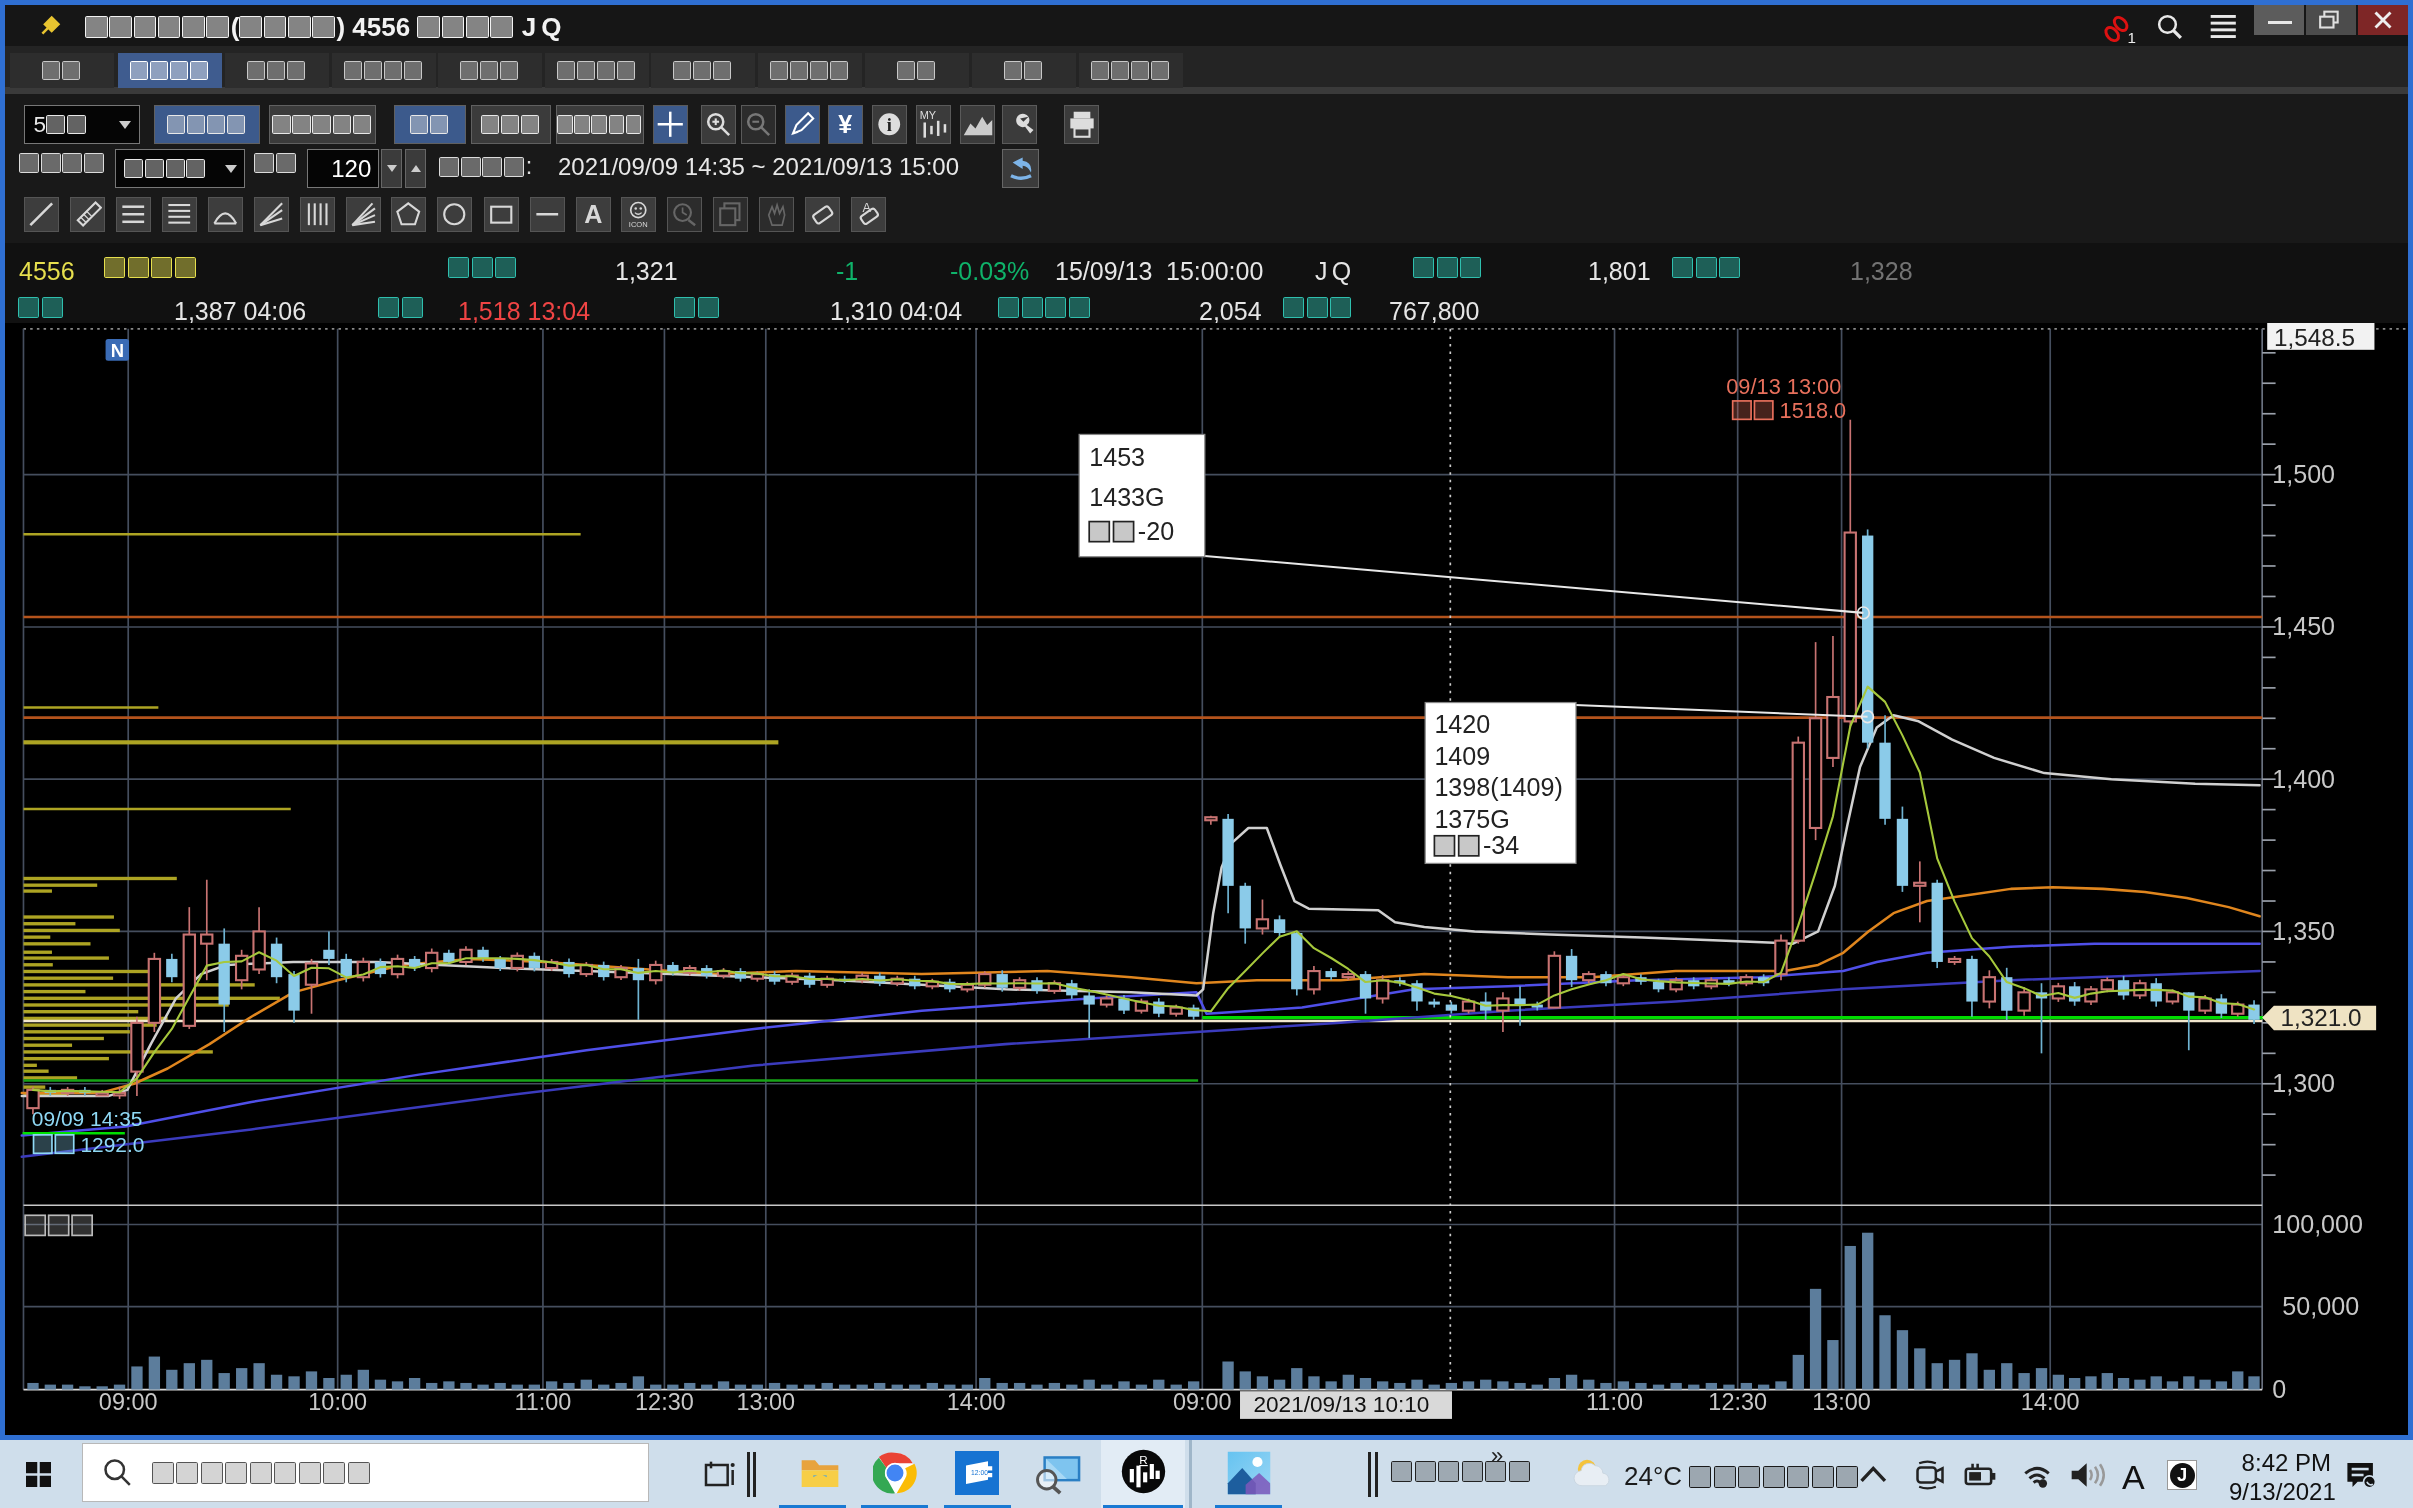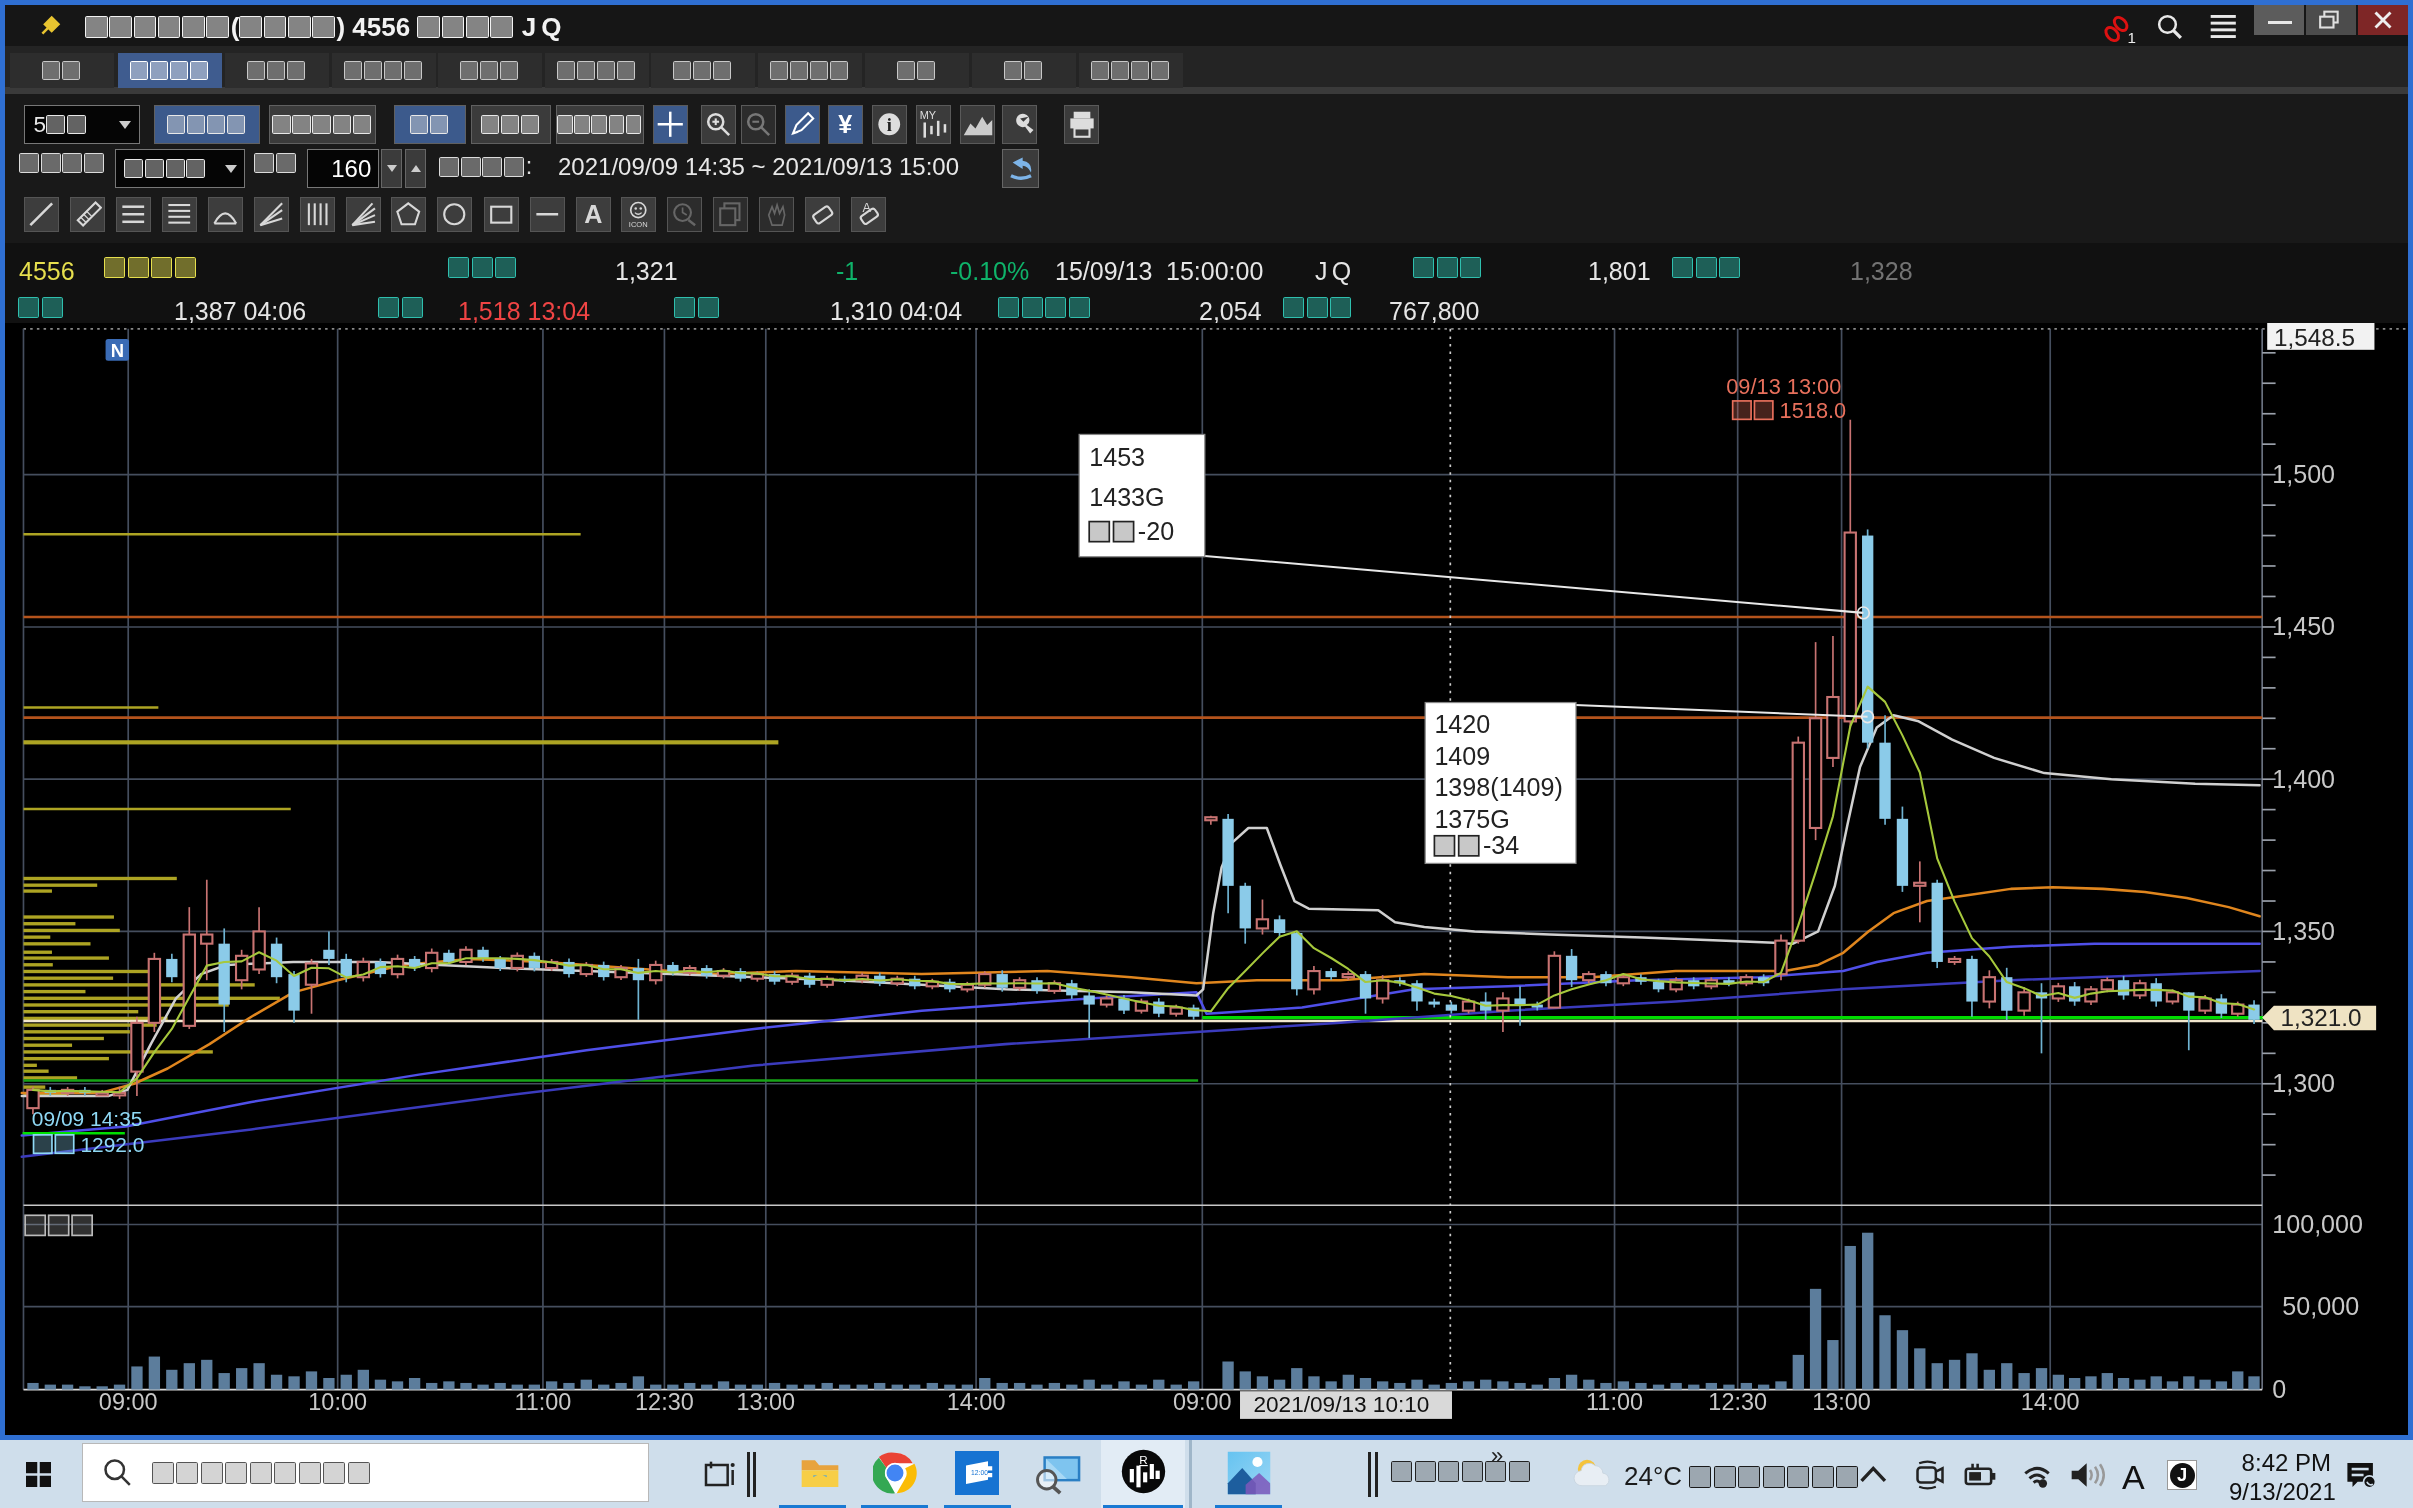--- a/index.html
+++ b/index.html
@@ -216,21 +216,21 @@
       <rect x="9" y="22" width="18" height="10" fill="none" stroke="#ddd" stroke-width="2.5"></rect>
     </svg>
   </div>
 <div class="abs" style="left:19px;top:153px"><i style="width:20px;height:20px;border:1.7px solid #dcdcdc;background:rgba(220,220,220,0.42);margin-right:1.7px;border-radius:1.7px"></i><i style="width:20px;height:20px;border:1.7px solid #dcdcdc;background:rgba(220,220,220,0.42);margin-right:1.7px;border-radius:1.7px"></i><i style="width:20px;height:20px;border:1.7px solid #dcdcdc;background:rgba(220,220,220,0.42);margin-right:1.7px;border-radius:1.7px"></i><i style="width:20px;height:20px;border:1.7px solid #dcdcdc;background:rgba(220,220,220,0.42);margin-right:1.7px;border-radius:1.7px"></i></div>
 <div class="abs" style="left:115px;top:149px;width:130px;height:39px;background:#050505;border:1.7px solid #777;display:flex;align-items:center">
 <span style="margin-left:8.4px"><i style="width:19px;height:19px;border:1.7px solid #e8e8e8;background:rgba(232,232,232,0.42);margin-right:1.7px;border-radius:1.7px"></i><i style="width:19px;height:19px;border:1.7px solid #e8e8e8;background:rgba(232,232,232,0.42);margin-right:1.7px;border-radius:1.7px"></i><i style="width:19px;height:19px;border:1.7px solid #e8e8e8;background:rgba(232,232,232,0.42);margin-right:1.7px;border-radius:1.7px"></i><i style="width:19px;height:19px;border:1.7px solid #e8e8e8;background:rgba(232,232,232,0.42);margin-right:1.7px;border-radius:1.7px"></i></span>
 <span style="position:absolute;right:6.7px;width:0;height:0;border-left:6.7px solid transparent;border-right:6.7px solid transparent;border-top:8.4px solid #ccc"></span>
   </div>
 <div class="abs" style="left:254px;top:153px"><i style="width:20px;height:20px;border:1.7px solid #dcdcdc;background:rgba(220,220,220,0.42);margin-right:1.7px;border-radius:1.7px"></i><i style="width:20px;height:20px;border:1.7px solid #dcdcdc;background:rgba(220,220,220,0.42);margin-right:1.7px;border-radius:1.7px"></i></div>
 <div class="abs" style="left:307px;top:149px;width:72px;height:39px;background:#050505;border:1.7px solid #777;color:#fff;font-size:24px;display:flex;align-items:center;justify-content:flex-end">
-    <span style="margin-right:6.7px">160</span>
+    <span style="margin-right:6.7px">120</span>
   </div>
 <div class="abs" style="left:381px;top:149px;width:21px;height:39px;background:#3b3b3b;border:0.8px solid #666;display:flex;align-items:center;justify-content:center">
     <span style="width:0;height:0;border-left:5.9px solid transparent;border-right:5.9px solid transparent;border-top:7.5px solid #ccc"></span>
   </div>
 <div class="abs" style="left:405px;top:149px;width:21px;height:39px;background:#3b3b3b;border:0.8px solid #666;display:flex;align-items:center;justify-content:center">
     <span style="width:0;height:0;border-left:5.9px solid transparent;border-right:5.9px solid transparent;border-bottom:7.5px solid #ccc"></span>
   </div>
 <div class="abs" style="left:439px;top:153px"><i style="width:20px;height:20px;border:1.7px solid #dcdcdc;background:rgba(220,220,220,0.42);margin-right:1.7px;border-radius:1.7px"></i><i style="width:20px;height:20px;border:1.7px solid #dcdcdc;background:rgba(220,220,220,0.42);margin-right:1.7px;border-radius:1.7px"></i><i style="width:20px;height:20px;border:1.7px solid #dcdcdc;background:rgba(220,220,220,0.42);margin-right:1.7px;border-radius:1.7px"></i><i style="width:20px;height:20px;border:1.7px solid #dcdcdc;background:rgba(220,220,220,0.42);margin-right:1.7px;border-radius:1.7px"></i><span style="color:#dcdcdc;font-size:23.5px">:</span></div>
 <div class="abs" style="left:558px;top:153px;color:#e8e8e8;font-size:24px">2021/09/09 14:35 ~ 2021/09/13 15:00</div>
 <div class="abs" style="left:1002px;top:149px;width:37px;height:39px;background:#3b3b3b;border:0.8px solid #666;display:flex;align-items:center;justify-content:center">
@@ -370,21 +370,21 @@
       <text x="10" y="14" fill="#d8d8d8" font-size="15" font-family="Liberation Sans">A</text>
       <rect x="8" y="14" width="20" height="11" rx="3" transform="rotate(-35 18 19)" stroke="#d8d8d8" stroke-width="2.5" fill="none"></rect>
     </svg>
   </div>
 <div class="abs" style="left:5px;top:243px;width:2403px;height:80px;background:#111111"></div>
 <div class="abs" style="left:19px;top:257px;color:#e6df4e;font-size:25px">4556</div>
 <div class="abs" style="left:104px;top:257px"><i style="width:21px;height:21px;border:1.7px solid #e6df4e;background:rgba(230,223,78,0.45);margin-right:2.5px;border-radius:1.7px"></i><i style="width:21px;height:21px;border:1.7px solid #e6df4e;background:rgba(230,223,78,0.45);margin-right:2.5px;border-radius:1.7px"></i><i style="width:21px;height:21px;border:1.7px solid #e6df4e;background:rgba(230,223,78,0.45);margin-right:2.5px;border-radius:1.7px"></i><i style="width:21px;height:21px;border:1.7px solid #e6df4e;background:rgba(230,223,78,0.45);margin-right:2.5px;border-radius:1.7px"></i></div>
 <div class="abs" style="left:448px;top:257px"><i style="width:21px;height:21px;border:1.7px solid #2fbfae;background:rgba(47,191,174,0.45);margin-right:2.5px;border-radius:1.7px"></i><i style="width:21px;height:21px;border:1.7px solid #2fbfae;background:rgba(47,191,174,0.45);margin-right:2.5px;border-radius:1.7px"></i><i style="width:21px;height:21px;border:1.7px solid #2fbfae;background:rgba(47,191,174,0.45);margin-right:2.5px;border-radius:1.7px"></i></div>
 <div class="abs" style="left:615px;top:257px;color:#e6e6e6;font-size:25px">1,321</div>
 <div class="abs" style="left:836px;top:257px;color:#0fb36a;font-size:25px">-1</div>
-<div class="abs" style="left:950px;top:257px;color:#0fb36a;font-size:25px">-0.10%</div>
+<div class="abs" style="left:950px;top:257px;color:#0fb36a;font-size:25px">-0.03%</div>
 <div class="abs" style="left:1055px;top:257px;color:#e6e6e6;font-size:25px">15/09/13</div>
 <div class="abs" style="left:1166px;top:257px;color:#e6e6e6;font-size:25px">15:00:00</div>
 <div class="abs" style="left:1315px;top:257px;color:#e6e6e6;font-size:25px;letter-spacing:4.2px">JQ</div>
 <div class="abs" style="left:1413px;top:257px"><i style="width:21px;height:21px;border:1.7px solid #2fbfae;background:rgba(47,191,174,0.45);margin-right:2.5px;border-radius:1.7px"></i><i style="width:21px;height:21px;border:1.7px solid #2fbfae;background:rgba(47,191,174,0.45);margin-right:2.5px;border-radius:1.7px"></i><i style="width:21px;height:21px;border:1.7px solid #2fbfae;background:rgba(47,191,174,0.45);margin-right:2.5px;border-radius:1.7px"></i></div>
 <div class="abs" style="left:1588px;top:257px;color:#e6e6e6;font-size:25px">1,801</div>
 <div class="abs" style="left:1672px;top:257px"><i style="width:21px;height:21px;border:1.7px solid #2fbfae;background:rgba(47,191,174,0.45);margin-right:2.5px;border-radius:1.7px"></i><i style="width:21px;height:21px;border:1.7px solid #2fbfae;background:rgba(47,191,174,0.45);margin-right:2.5px;border-radius:1.7px"></i><i style="width:21px;height:21px;border:1.7px solid #2fbfae;background:rgba(47,191,174,0.45);margin-right:2.5px;border-radius:1.7px"></i></div>
 <div class="abs" style="left:1850px;top:257px;color:#737373;font-size:25px">1,328</div>
 <div class="abs" style="left:18.4px;top:297px"><i style="width:21px;height:21px;border:1.7px solid #2fbfae;background:rgba(47,191,174,0.45);margin-right:2.5px;border-radius:1.7px"></i><i style="width:21px;height:21px;border:1.7px solid #2fbfae;background:rgba(47,191,174,0.45);margin-right:2.5px;border-radius:1.7px"></i></div>
 <div class="abs" style="left:174px;top:297px;color:#e6e6e6;font-size:25px">1,387 04:06</div>
 <div class="abs" style="left:378px;top:297px"><i style="width:21px;height:21px;border:1.7px solid #2fbfae;background:rgba(47,191,174,0.45);margin-right:2.5px;border-radius:1.7px"></i><i style="width:21px;height:21px;border:1.7px solid #2fbfae;background:rgba(47,191,174,0.45);margin-right:2.5px;border-radius:1.7px"></i></div>

